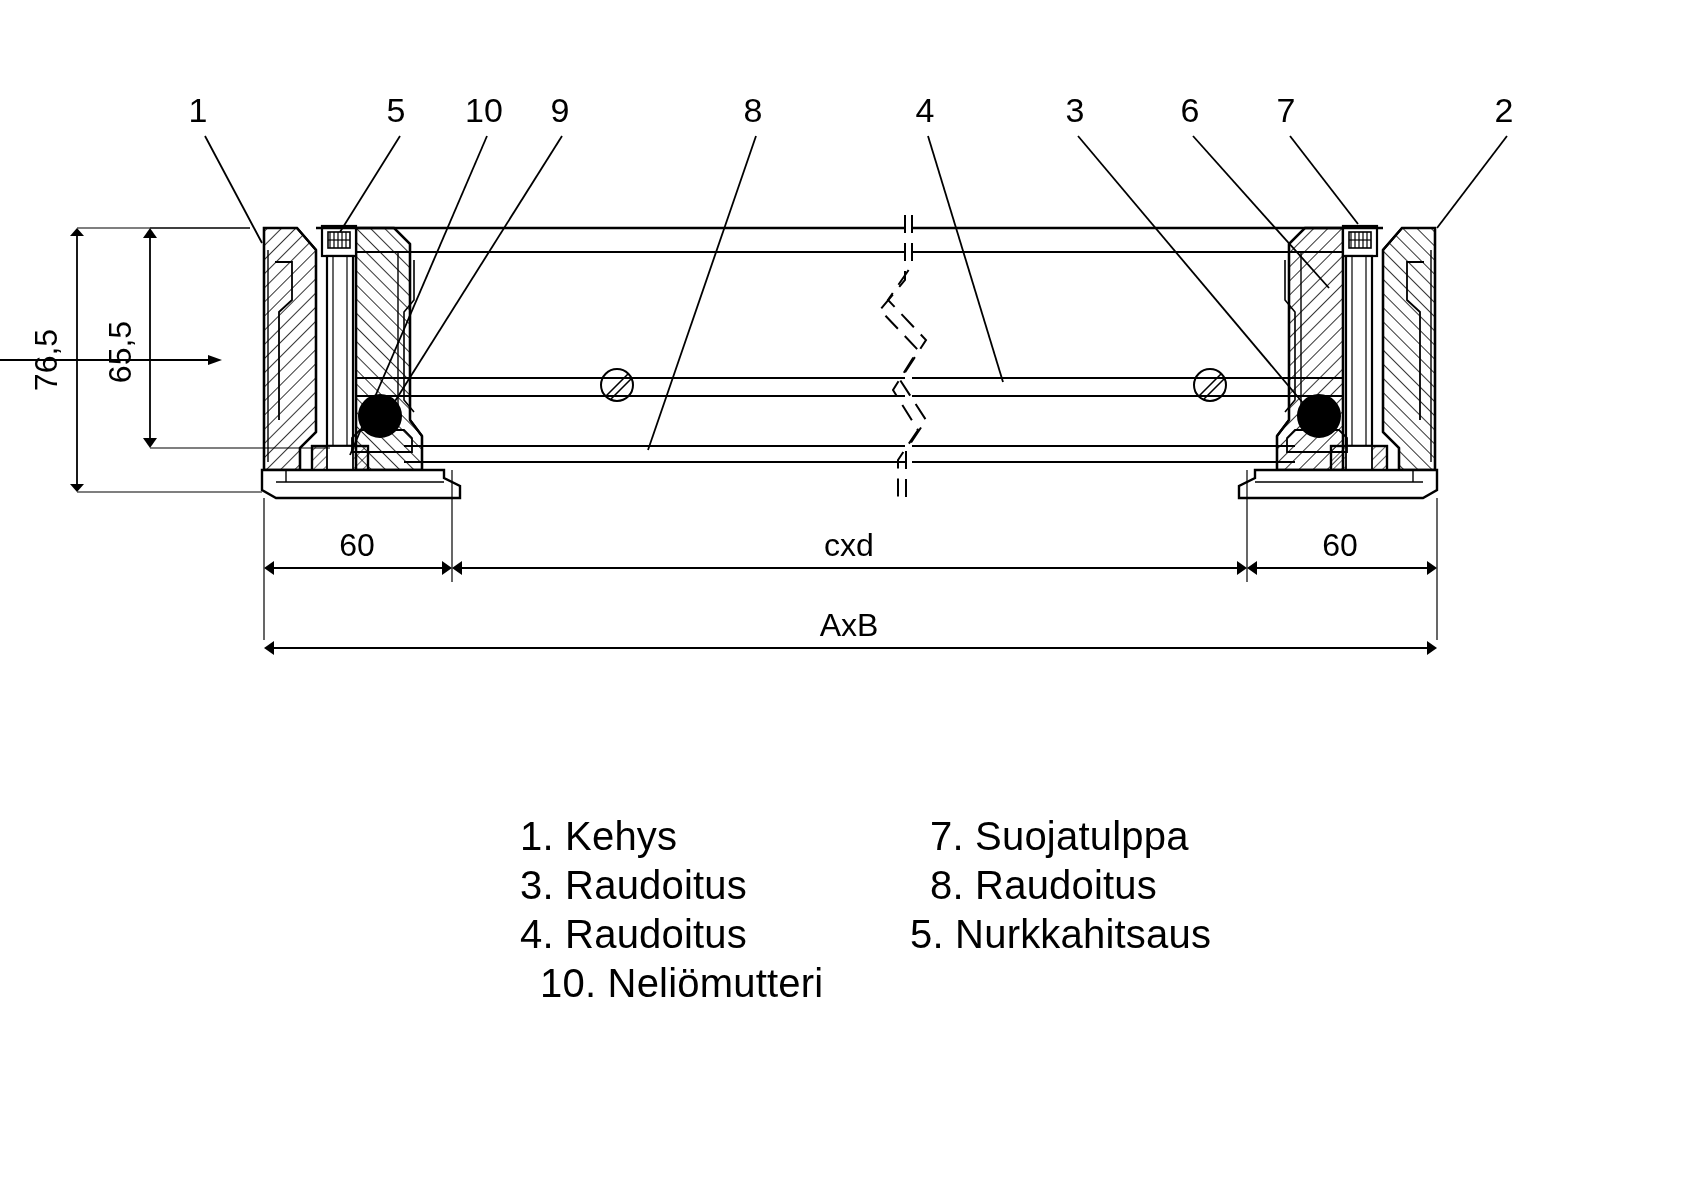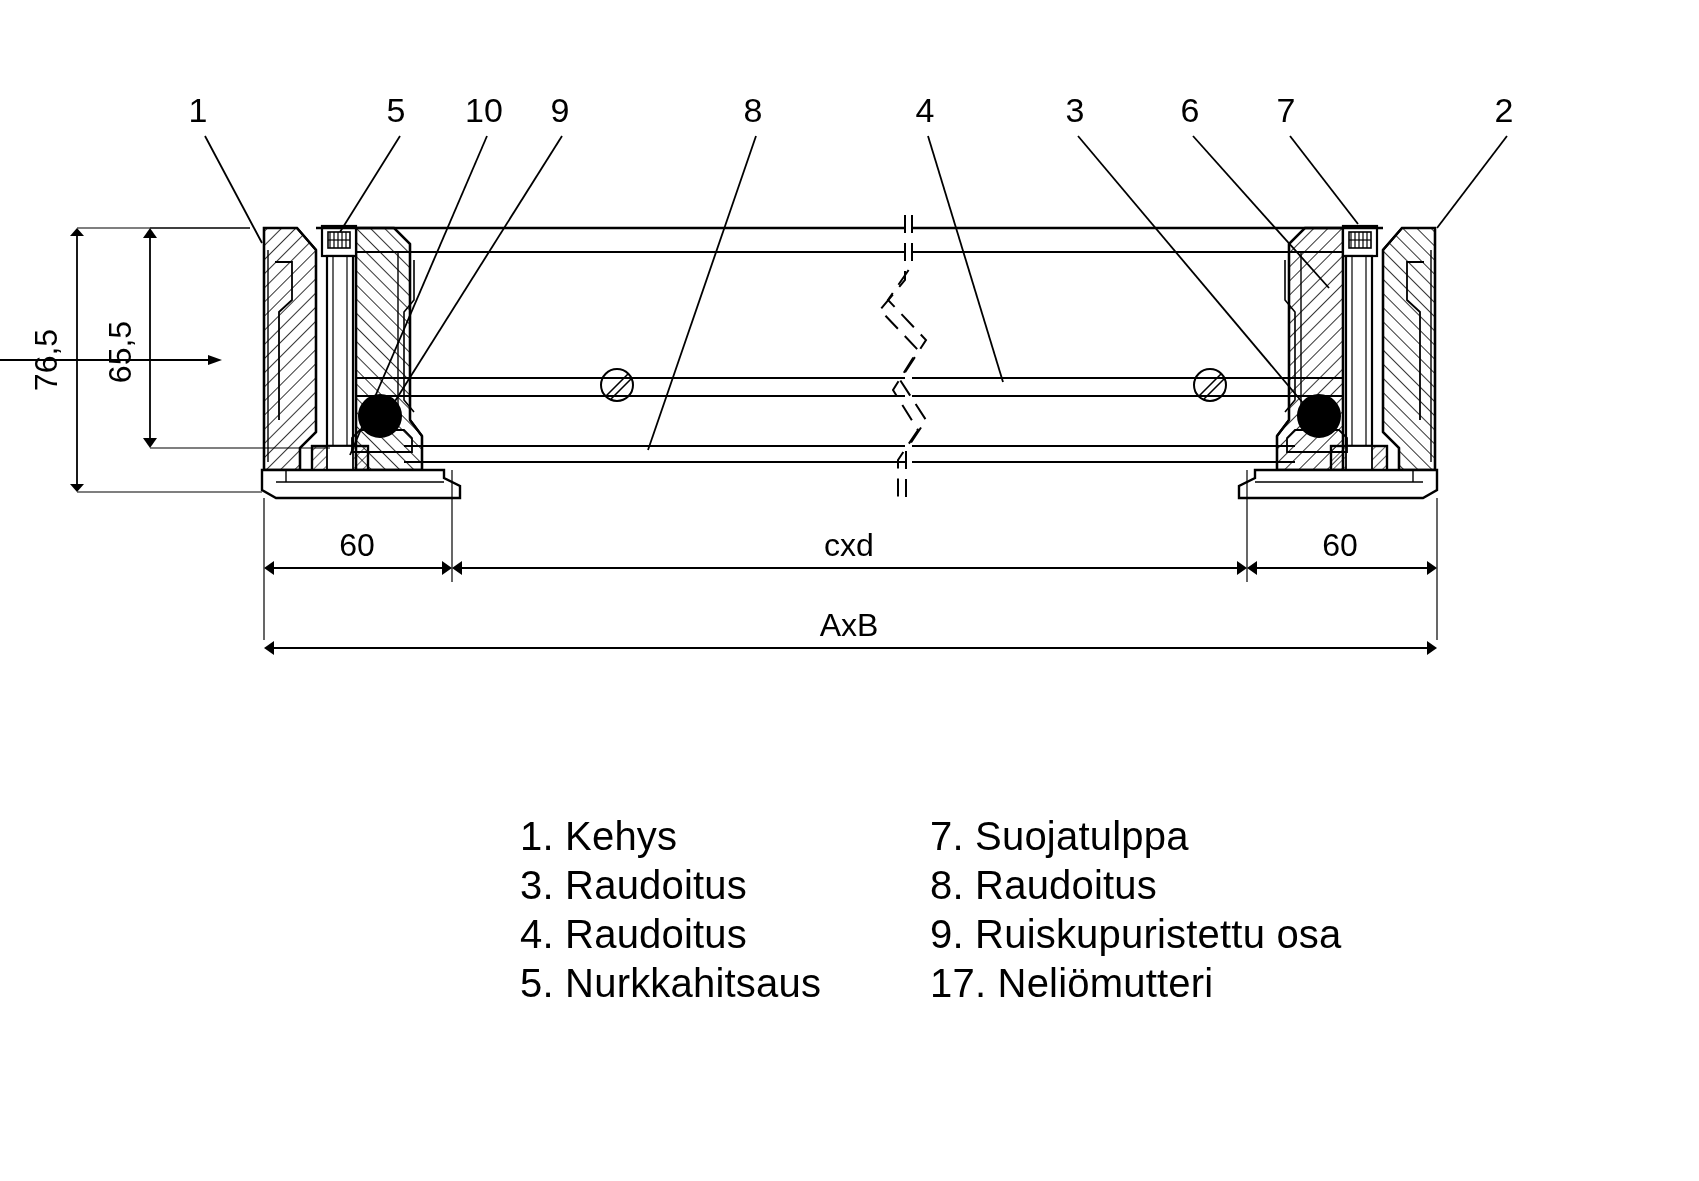--- a/index.html
+++ b/index.html
@@ -246,19 +246,18 @@
 
   <div class="legend">
     <div><span>1.</span> <span>Kehys</span></div>
 
     <div class="col2"><span>7.</span> <span>Suojatulppa</span></div>
 
     <div><span>3.</span> <span>Raudoitus</span></div>
     <div class="col2"><span>8.</span> <span>Raudoitus</span></div>
 
     <div><span>4.</span> <span>Raudoitus</span></div>
-    <div class="col2"><span>9.</span> <span>Ruiskupuristettu osa</span></div>
 
     <div><span>5.</span> <span>Nurkkahitsaus</span></div>
-    <div class="col2"><span>17.</span> <span>Neliömutteri</span></div>
+    <div class="col2"><span>10.</span> <span>Neliömutteri</span></div>
   </div>
 
 </div>
 
 </body></html>

